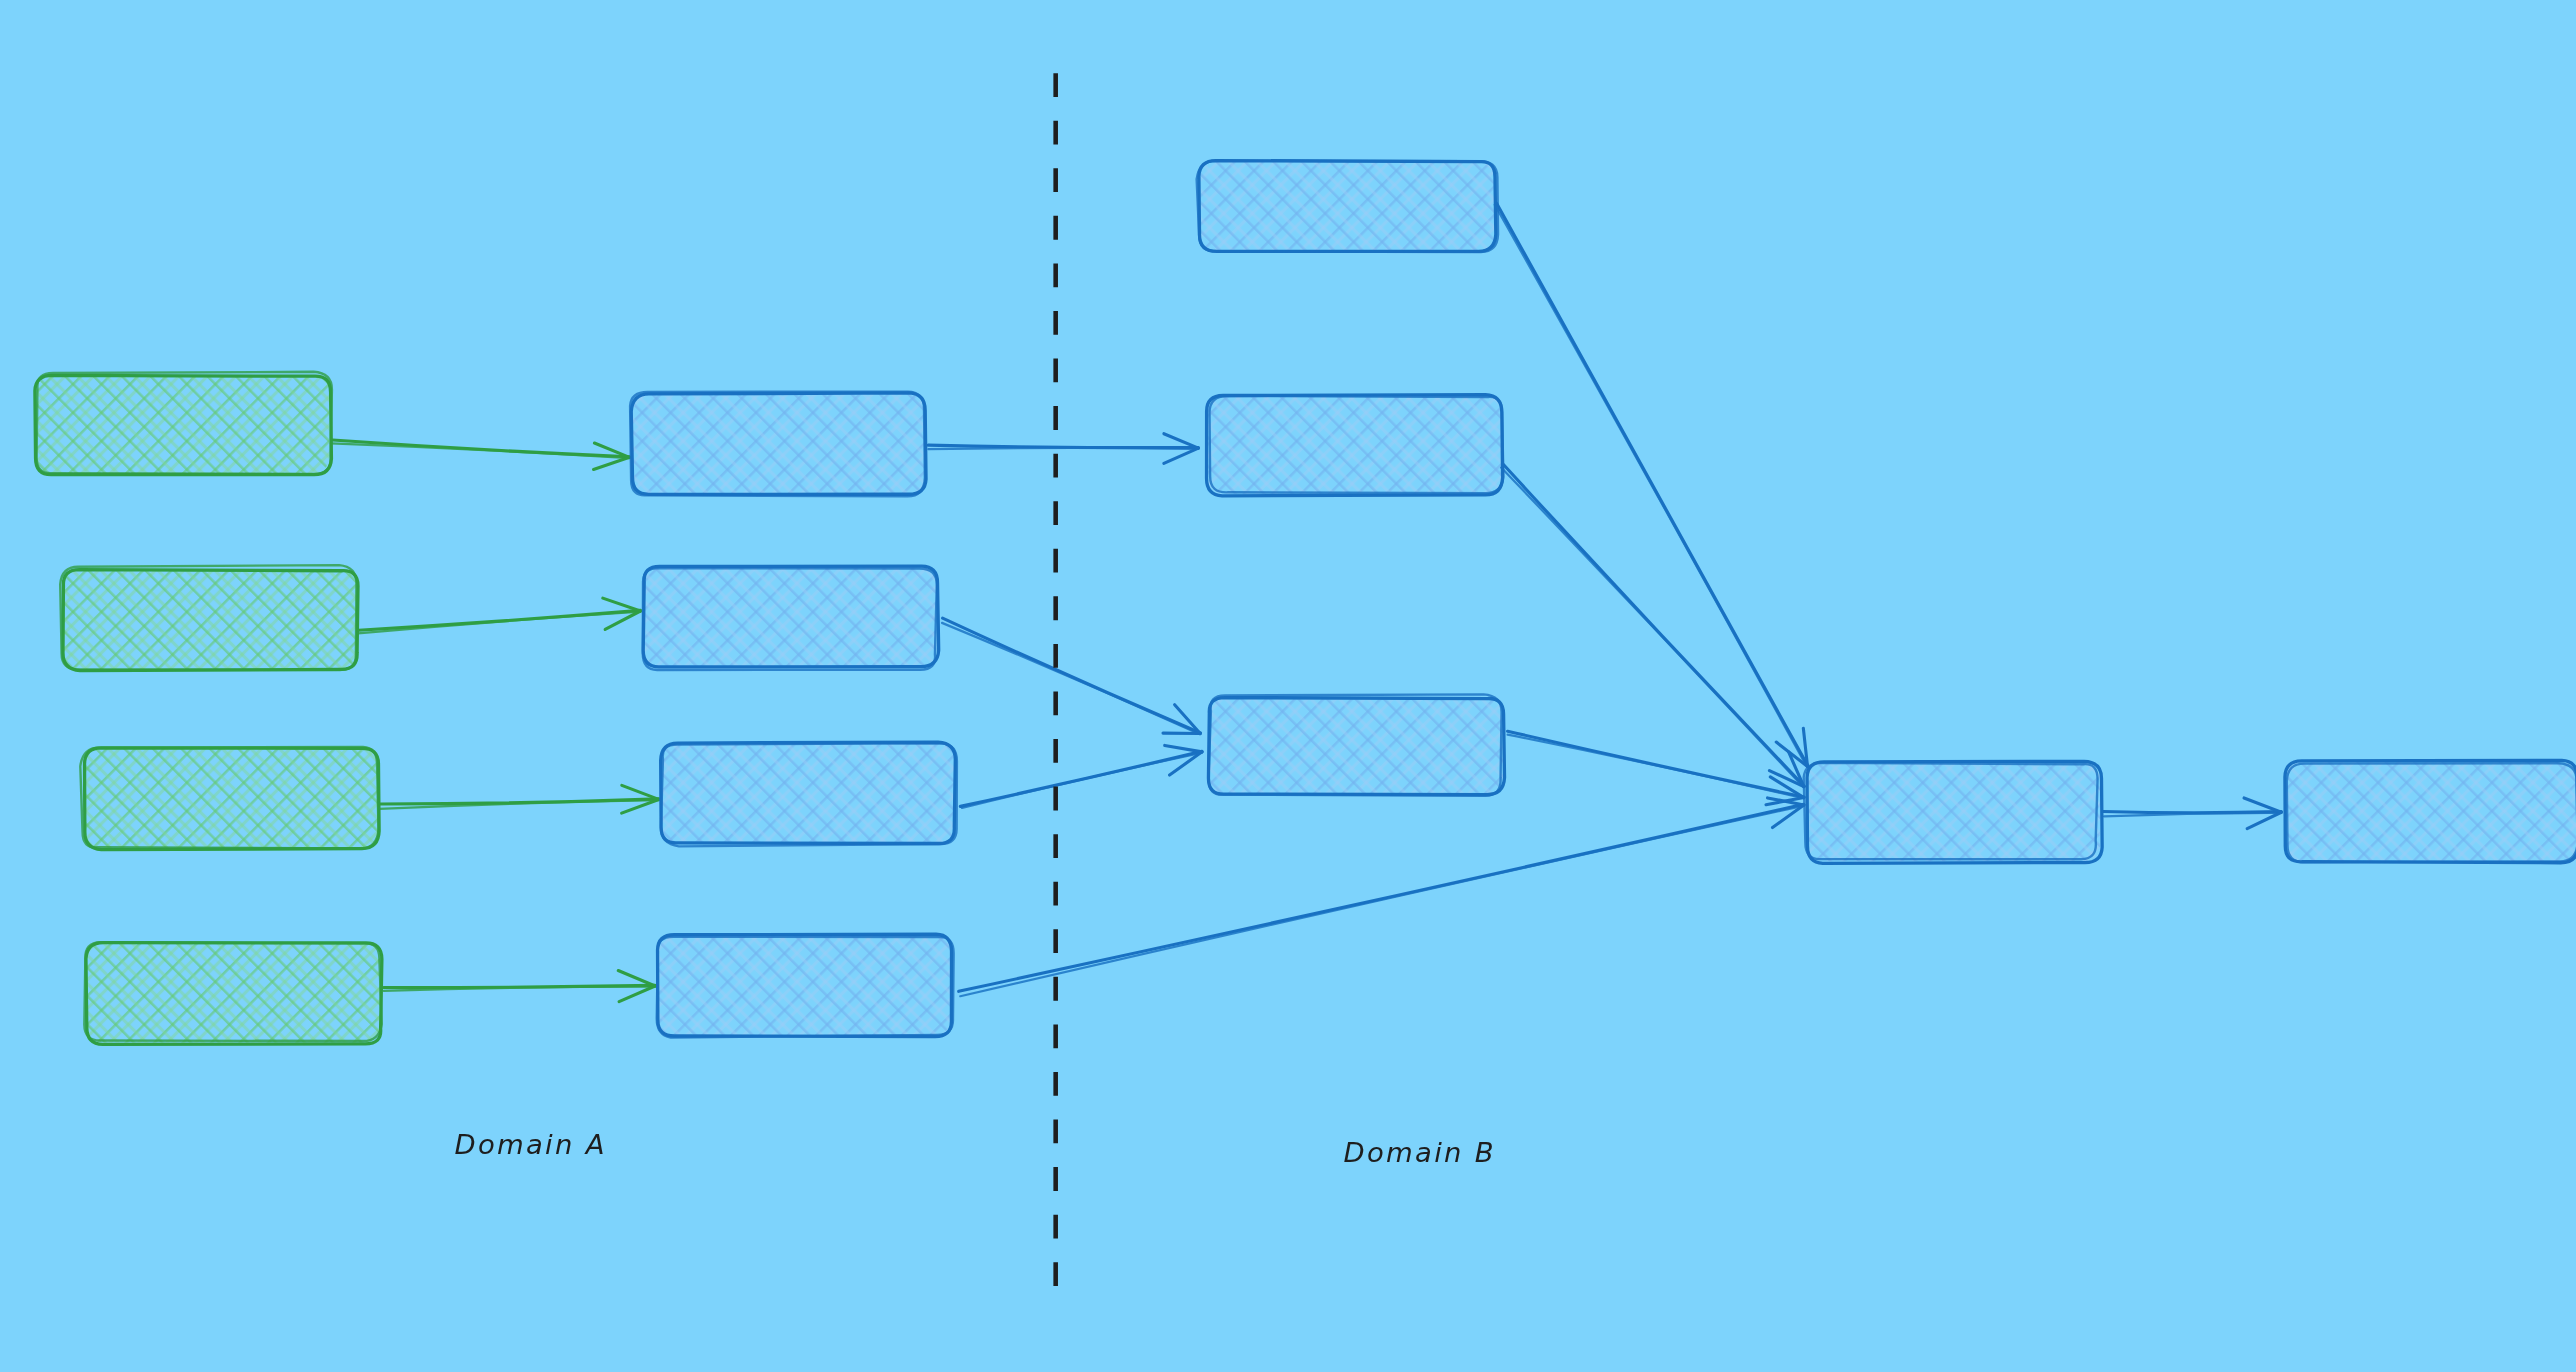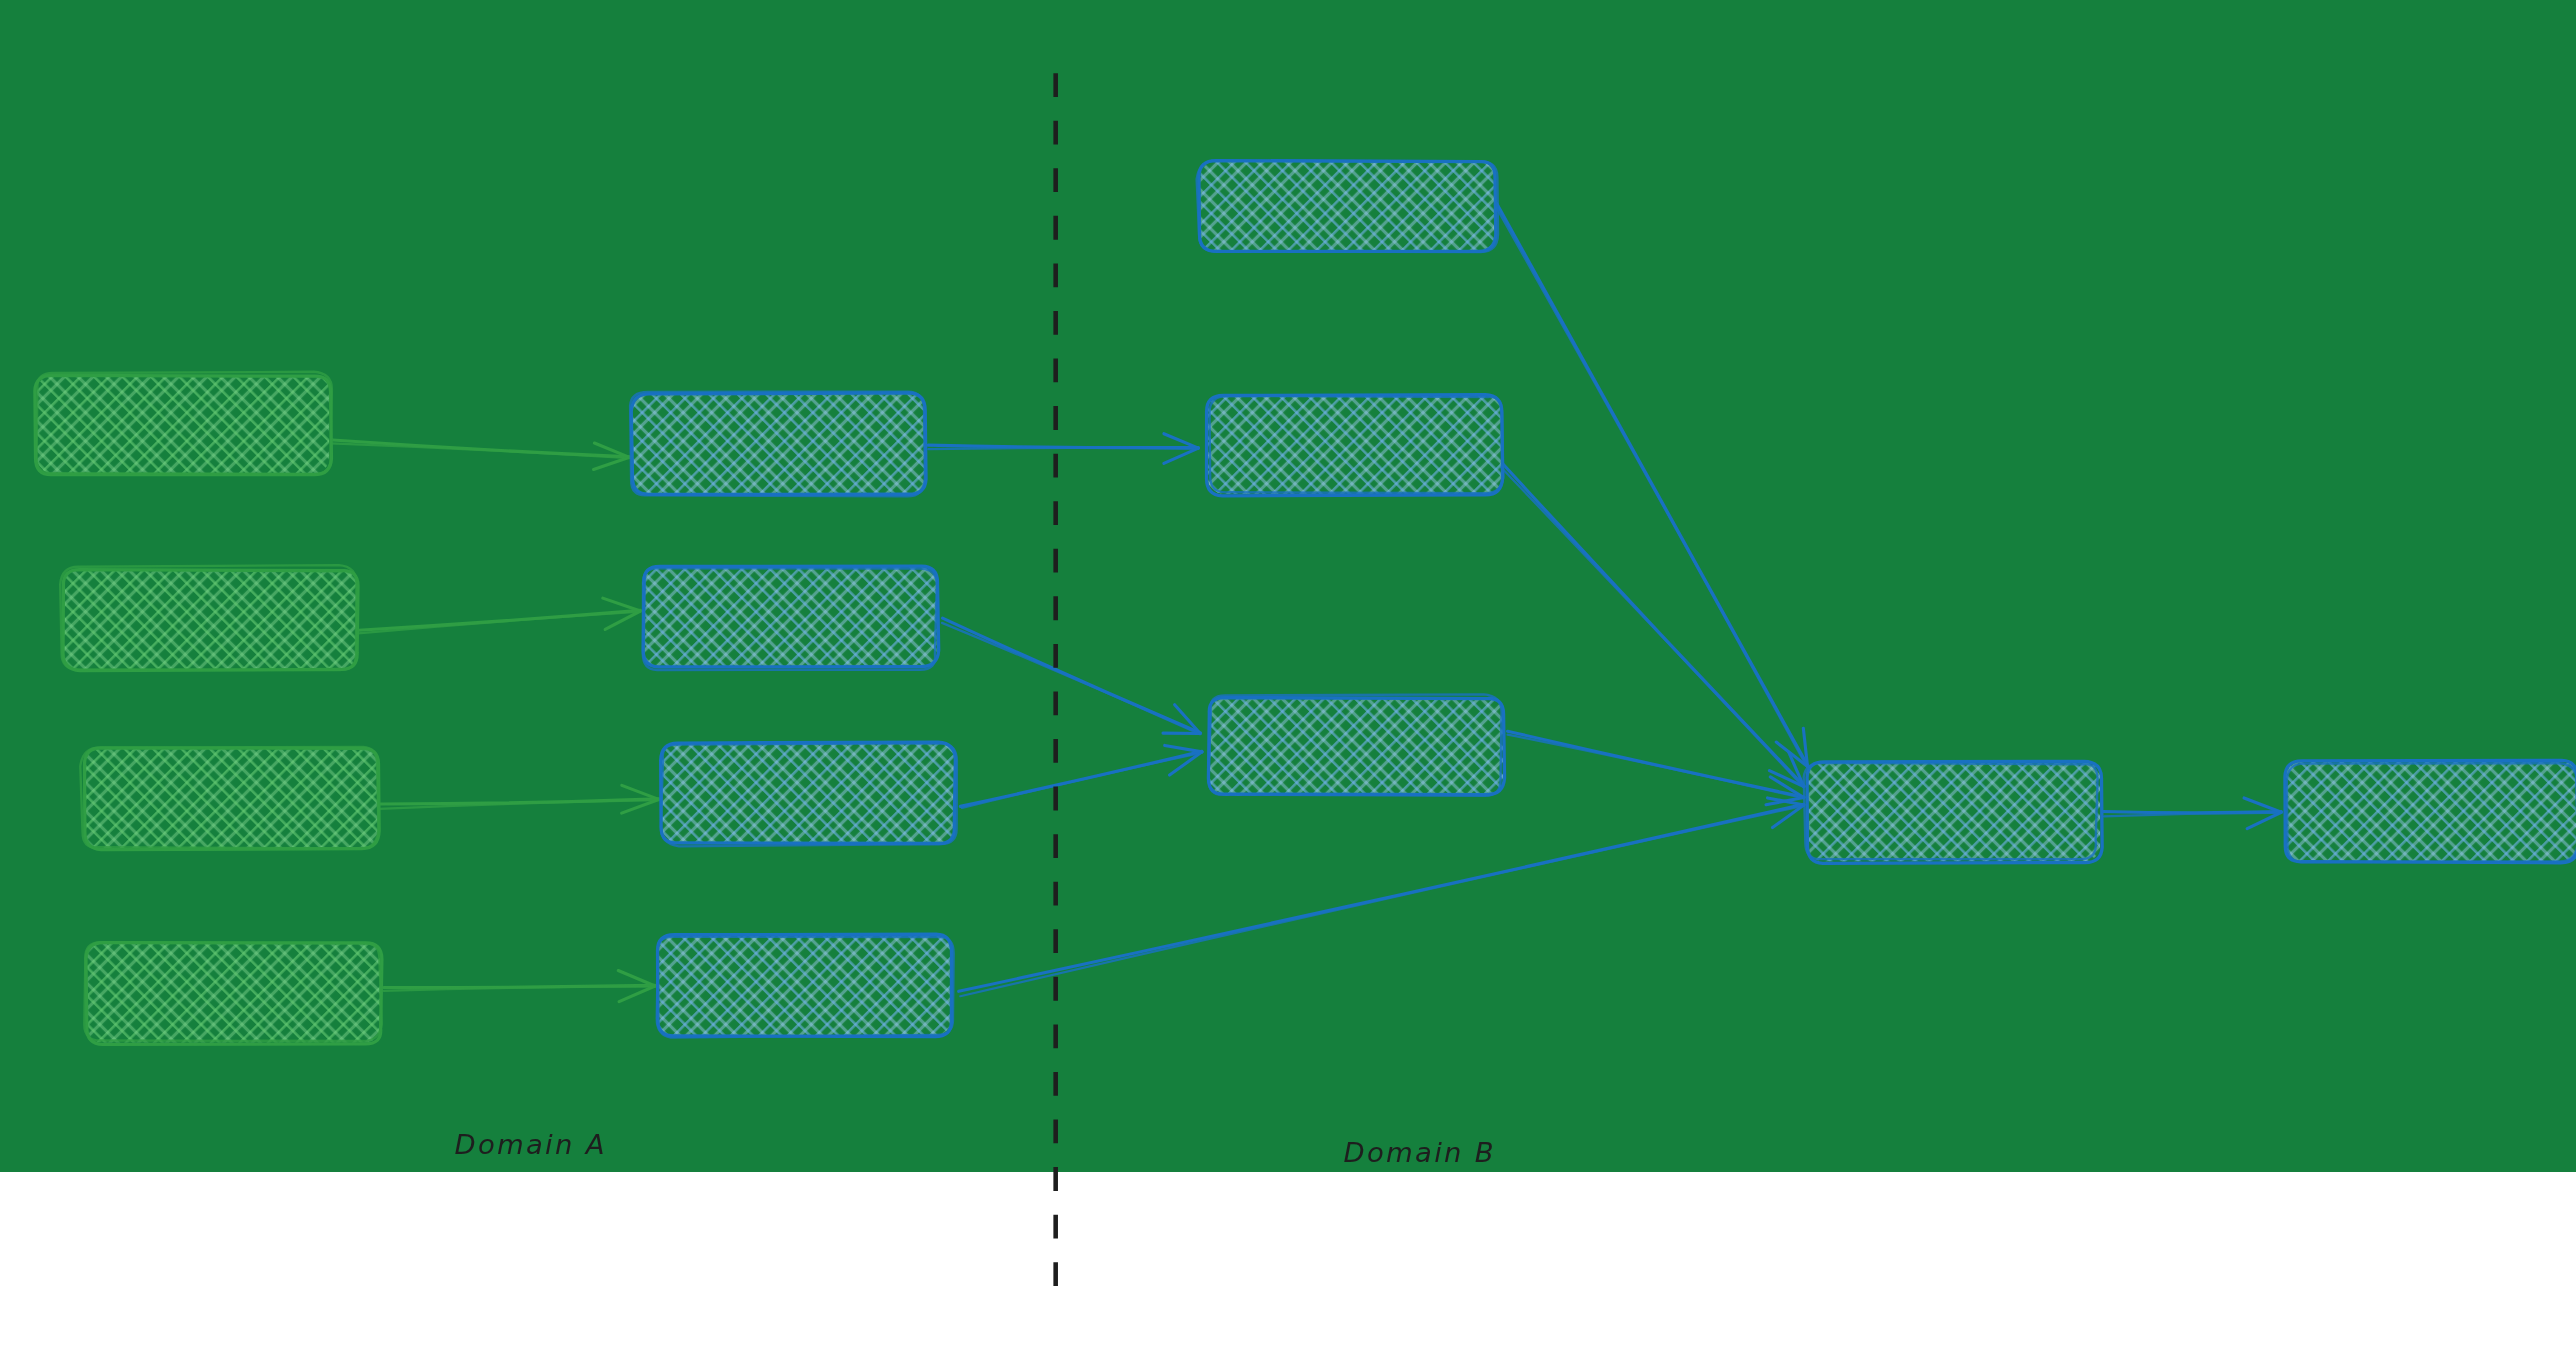--- a/index.html
+++ b/index.html
@@ -10,22 +10,22 @@
   }
   body {
     width: 2576px;
     height: 1372px;
     overflow: hidden;
     font-family: "DejaVu Sans", sans-serif;
   }
   #canvas-root {
     position: relative;
     width: 2576px;
-    height: 1172px;
-    background: #15803d;
+    height: 1372px;
+    background: #7dd3fc;
   }
   #diagram-svg {
     position: absolute;
     top: 0;
     left: 0;
     width: 2576px;
     height: 1372px;
     display: block;
   }
   .domain-label {

